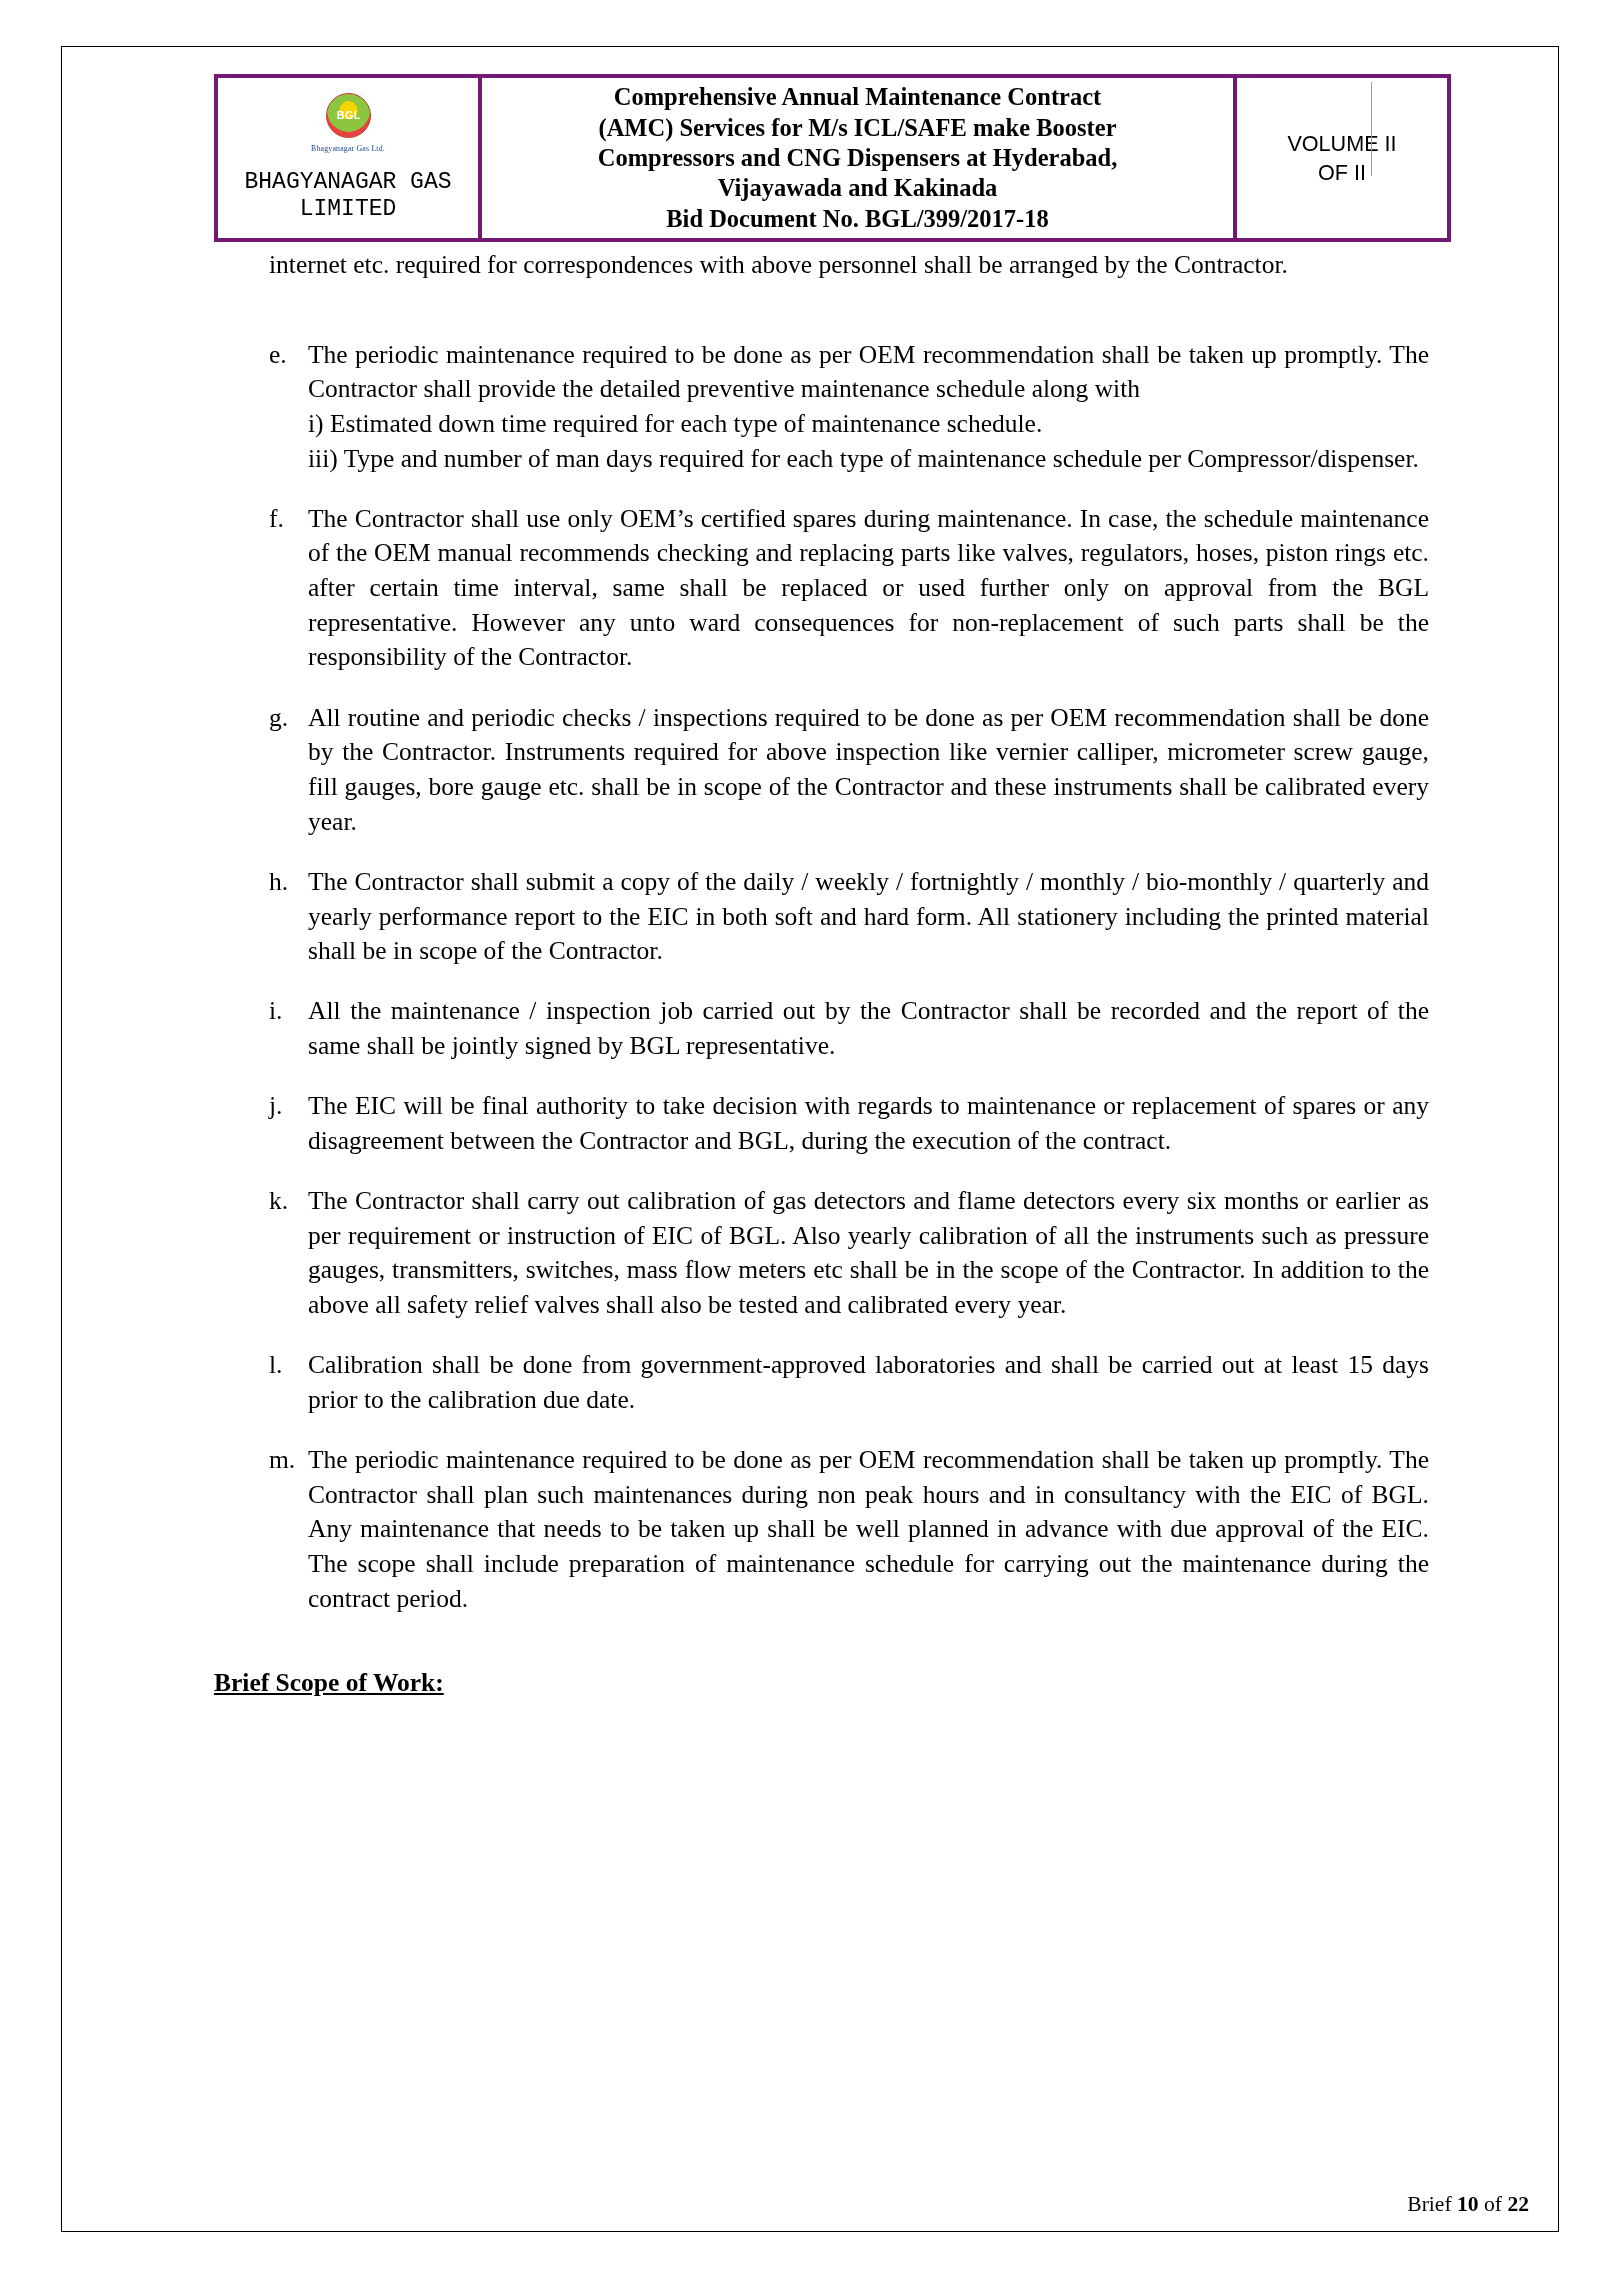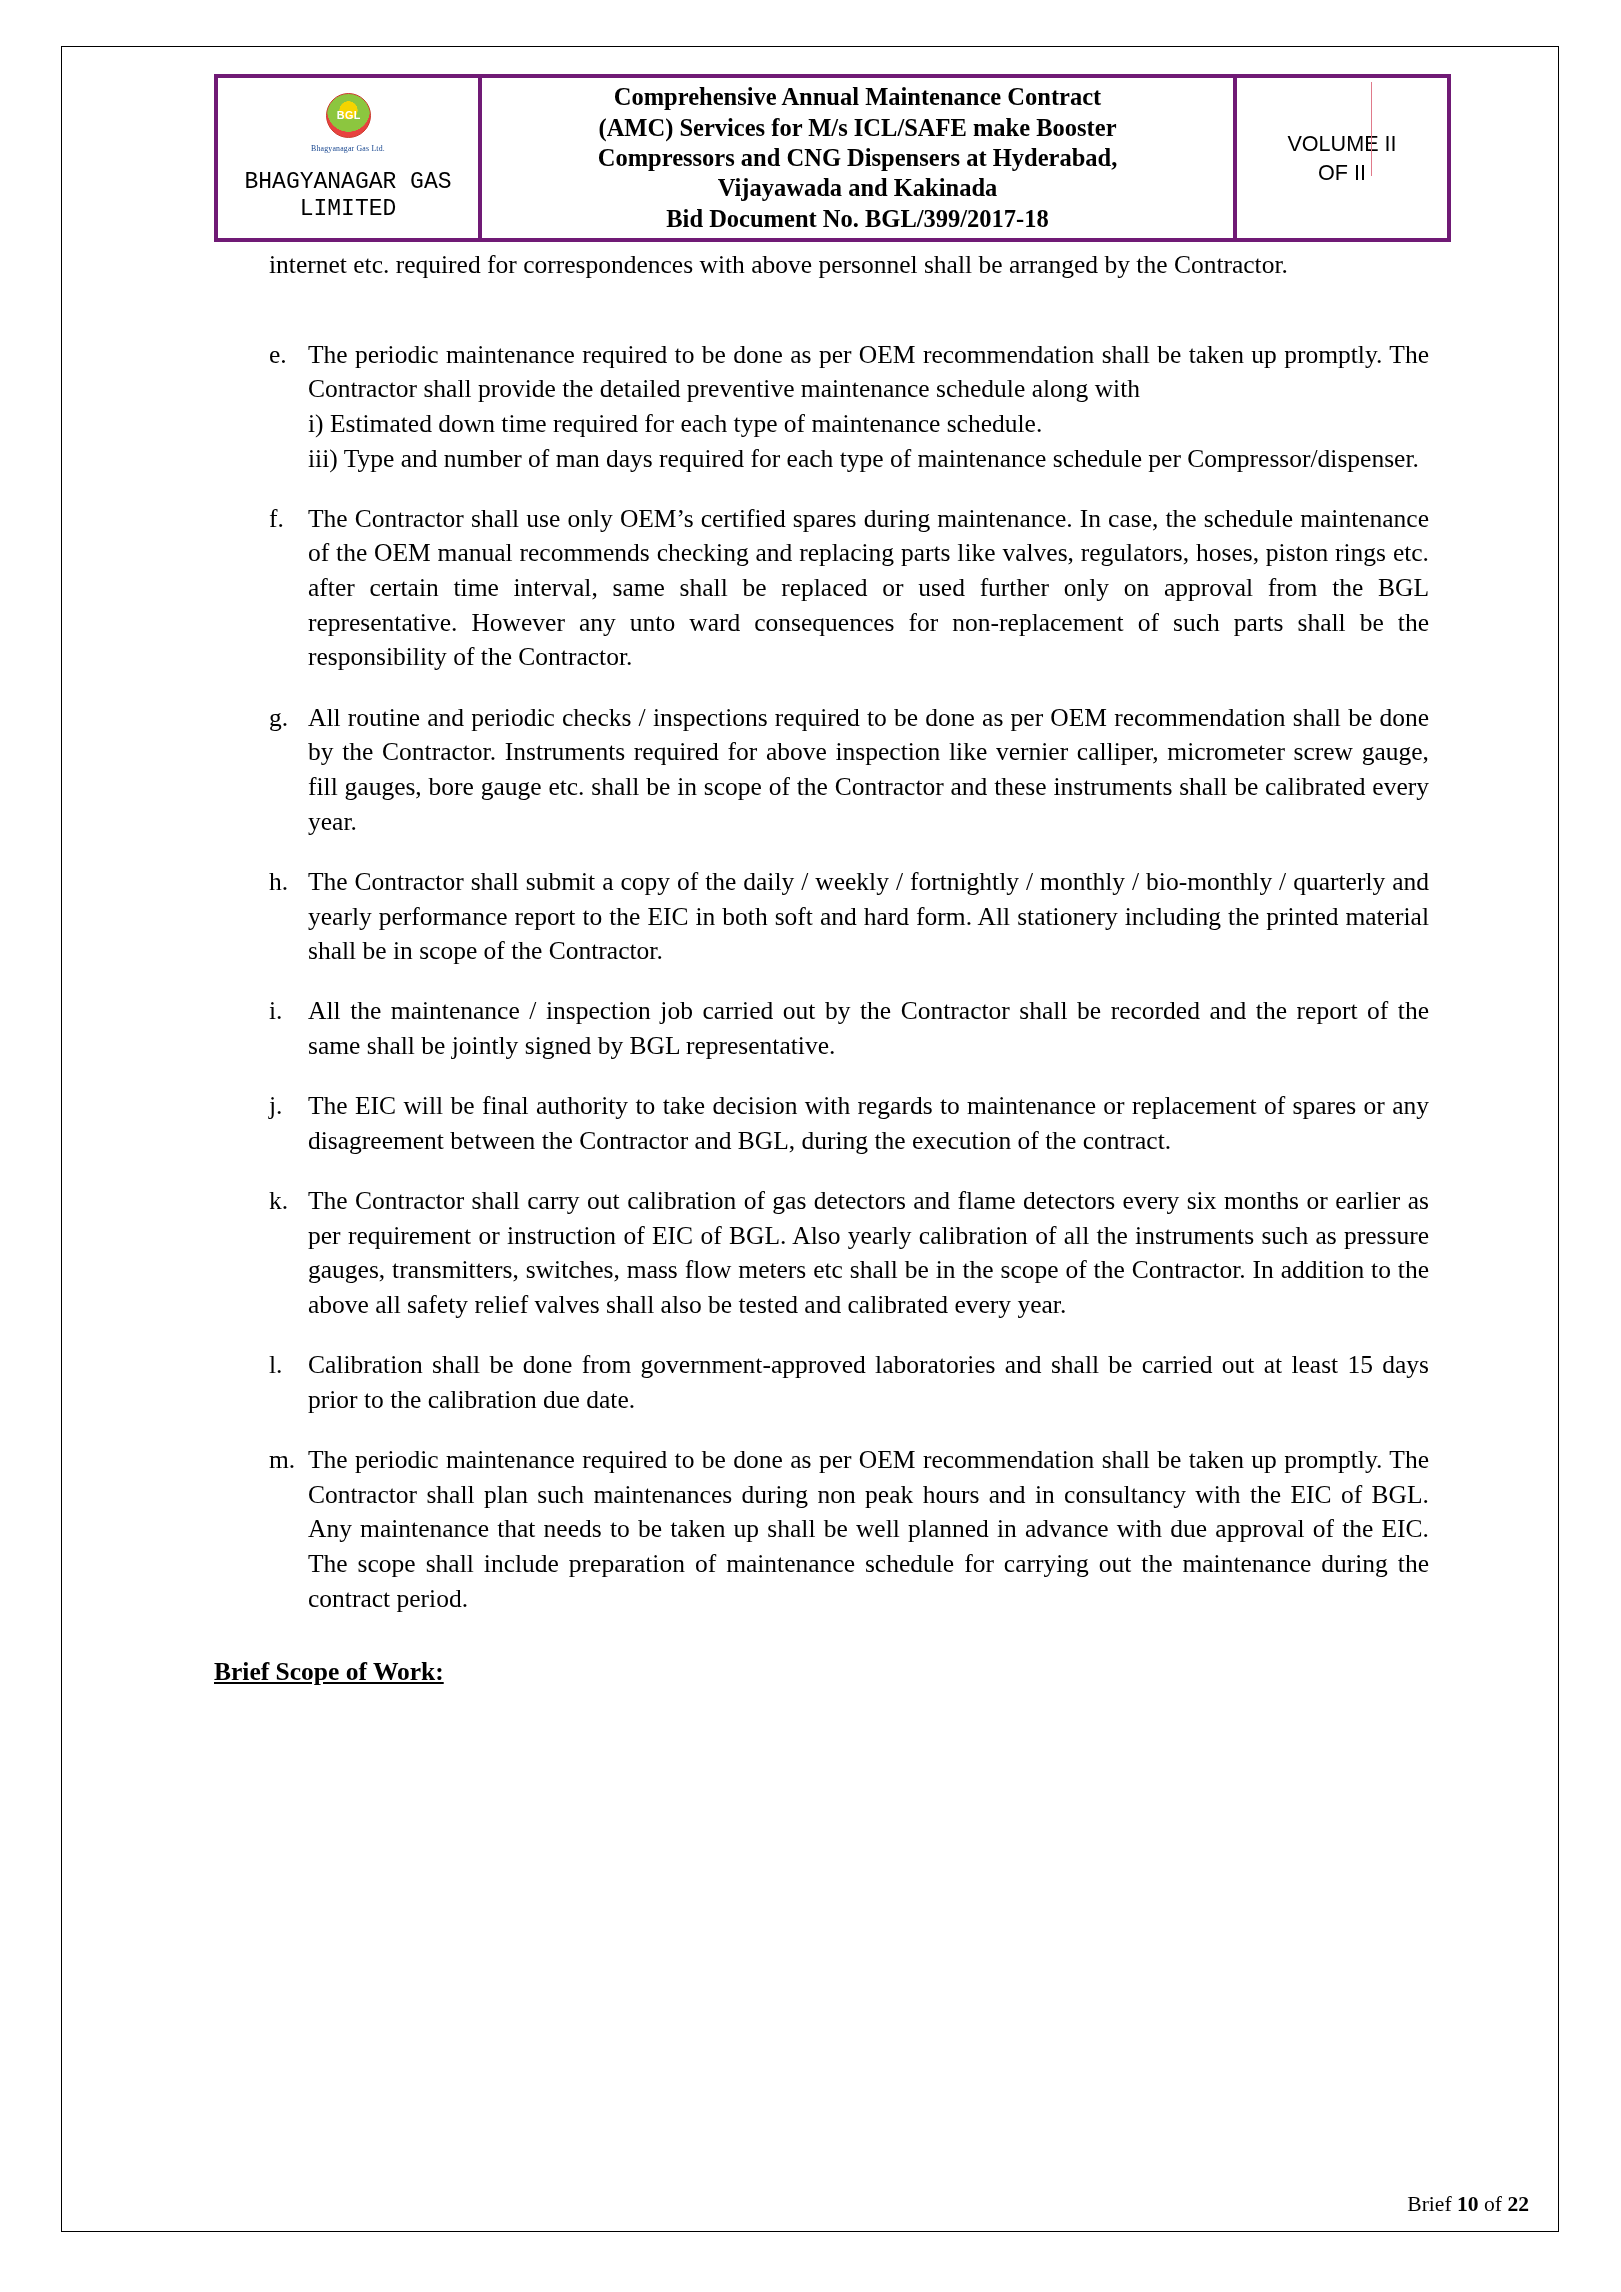--- a/index.html
+++ b/index.html
@@ -148,21 +148,21 @@
     text-align: left;
   }
   li.tight {
     margin-bottom: 0;
   }
   .sub {
     display: block;
     text-align: justify;
   }
   .heading {
-    margin: 39px 0 0 0;
+    margin: 50px 0 0 0;
     padding-left: 0;
     font-weight: bold;
     font-size: 25.5px;
     text-decoration: underline;
   }
   .footer {
     position: absolute;
     right: 29px;
     bottom: 13.7px;
     font-family: "Liberation Serif", serif;

